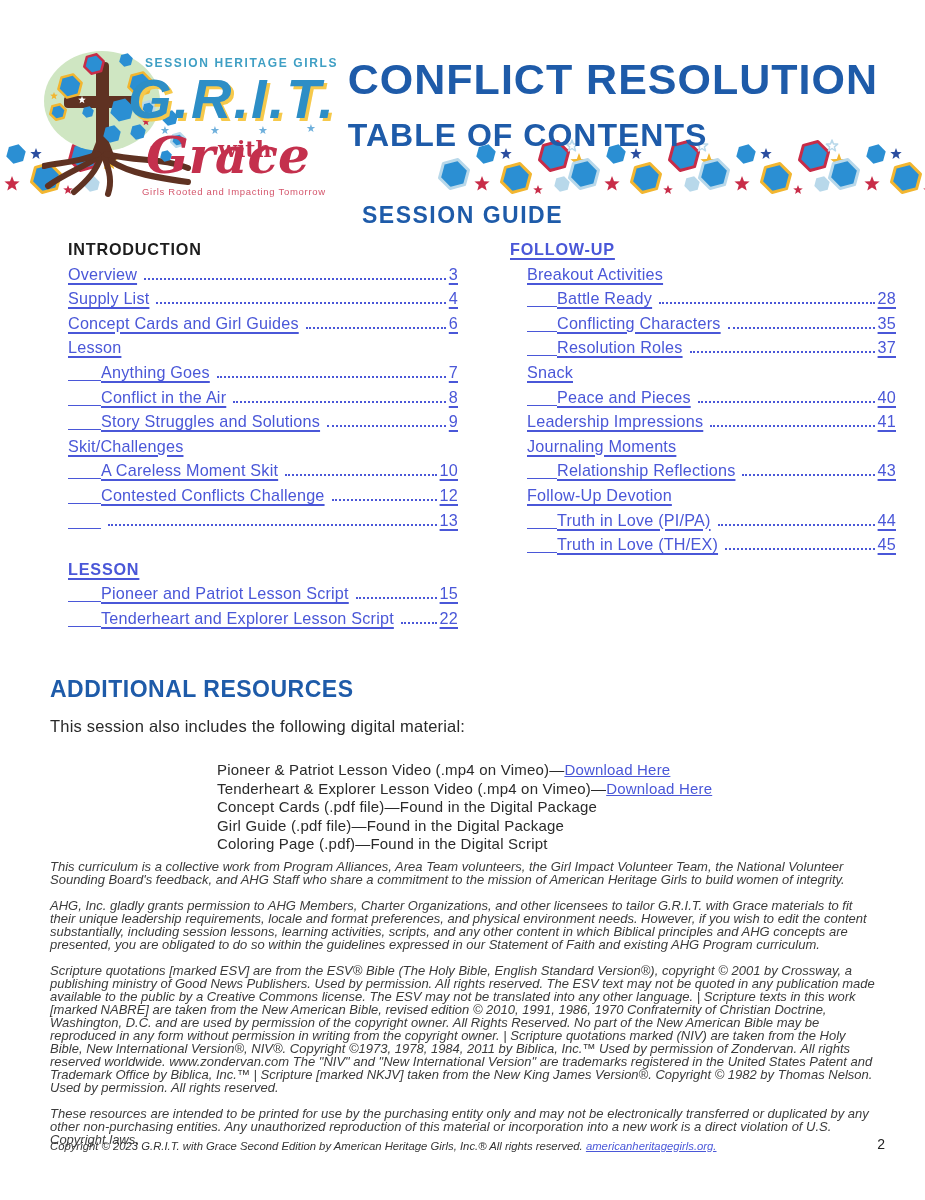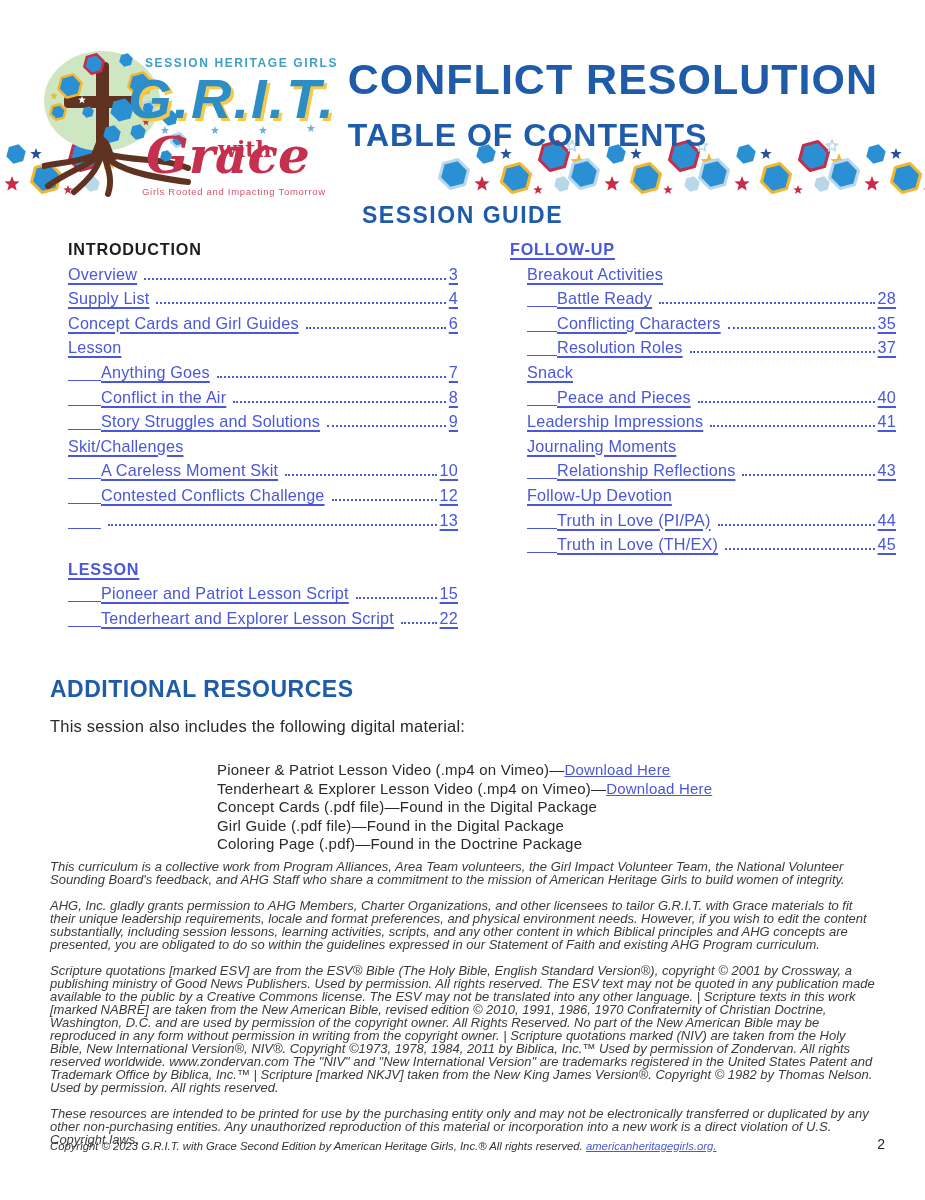--- a/index.html
+++ b/index.html
@@ -395,21 +395,21 @@
   <div class="digital-list">
 
       <div class="dm-line"><span>Pioneer &amp; Patriot Lesson Video (.mp4 on Vimeo)—</span><a class="dl-link">Download Here</a></div>
 
       <div class="dm-line"><span>Tenderheart &amp; Explorer Lesson Video (.mp4 on Vimeo)—</span><a class="dl-link">Download Here</a></div>
 
       <div class="dm-line"><span>Concept Cards (.pdf file)—Found in the Digital Package</span></div>
 
       <div class="dm-line"><span>Girl Guide (.pdf file)—Found in the Digital Package</span></div>
 
-      <div class="dm-line"><span>Coloring Page (.pdf)—Found in the Doctrine Package</span></div>
+      <div class="dm-line"><span>Coloring Page (.pdf)—Found in the Digital Script</span></div>
     </div>
 
   <div class="legal">
 
       <p>This curriculum is a collective work from Program Alliances, Area Team volunteers, the Girl Impact Volunteer Team, the National Volunteer Sounding Board's feedback, and AHG Staff who share a commitment to the mission of American Heritage Girls to build women of integrity.</p>
 
       <p>AHG, Inc. gladly grants permission to AHG Members, Charter Organizations, and other licensees to tailor G.R.I.T. with Grace materials to fit their unique leadership requirements, locale and format preferences, and physical environment needs. However, if you wish to edit the content substantially, including session lessons, learning activities, scripts, and any other content in which Biblical principles and AHG concepts are presented, you are obligated to do so within the guidelines expressed in our Statement of Faith and existing AHG Program curriculum.</p>
 
       <p>Scripture quotations [marked ESV] are from the ESV® Bible (The Holy Bible, English Standard Version®), copyright © 2001 by Crossway, a publishing ministry of Good News Publishers. Used by permission. All rights reserved. The ESV text may not be quoted in any publication made available to the public by a Creative Commons license. The ESV may not be translated into any other language. | Scripture texts in this work [marked NABRE] are taken from the New American Bible, revised edition © 2010, 1991, 1986, 1970 Confraternity of Christian Doctrine, Washington, D.C. and are used by permission of the copyright owner. All Rights Reserved. No part of the New American Bible may be reproduced in any form without permission in writing from the copyright owner. | Scripture quotations marked (NIV) are taken from the Holy Bible, New International Version®, NIV®. Copyright ©1973, 1978, 1984, 2011 by Biblica, Inc.™ Used by permission of Zondervan. All rights reserved worldwide. www.zondervan.com The "NIV" and "New International Version" are trademarks registered in the United States Patent and Trademark Office by Biblica, Inc.™ | Scripture [marked NKJV] taken from the New King James Version®. Copyright © 1982 by Thomas Nelson. Used by permission. All rights reserved.</p>
 

